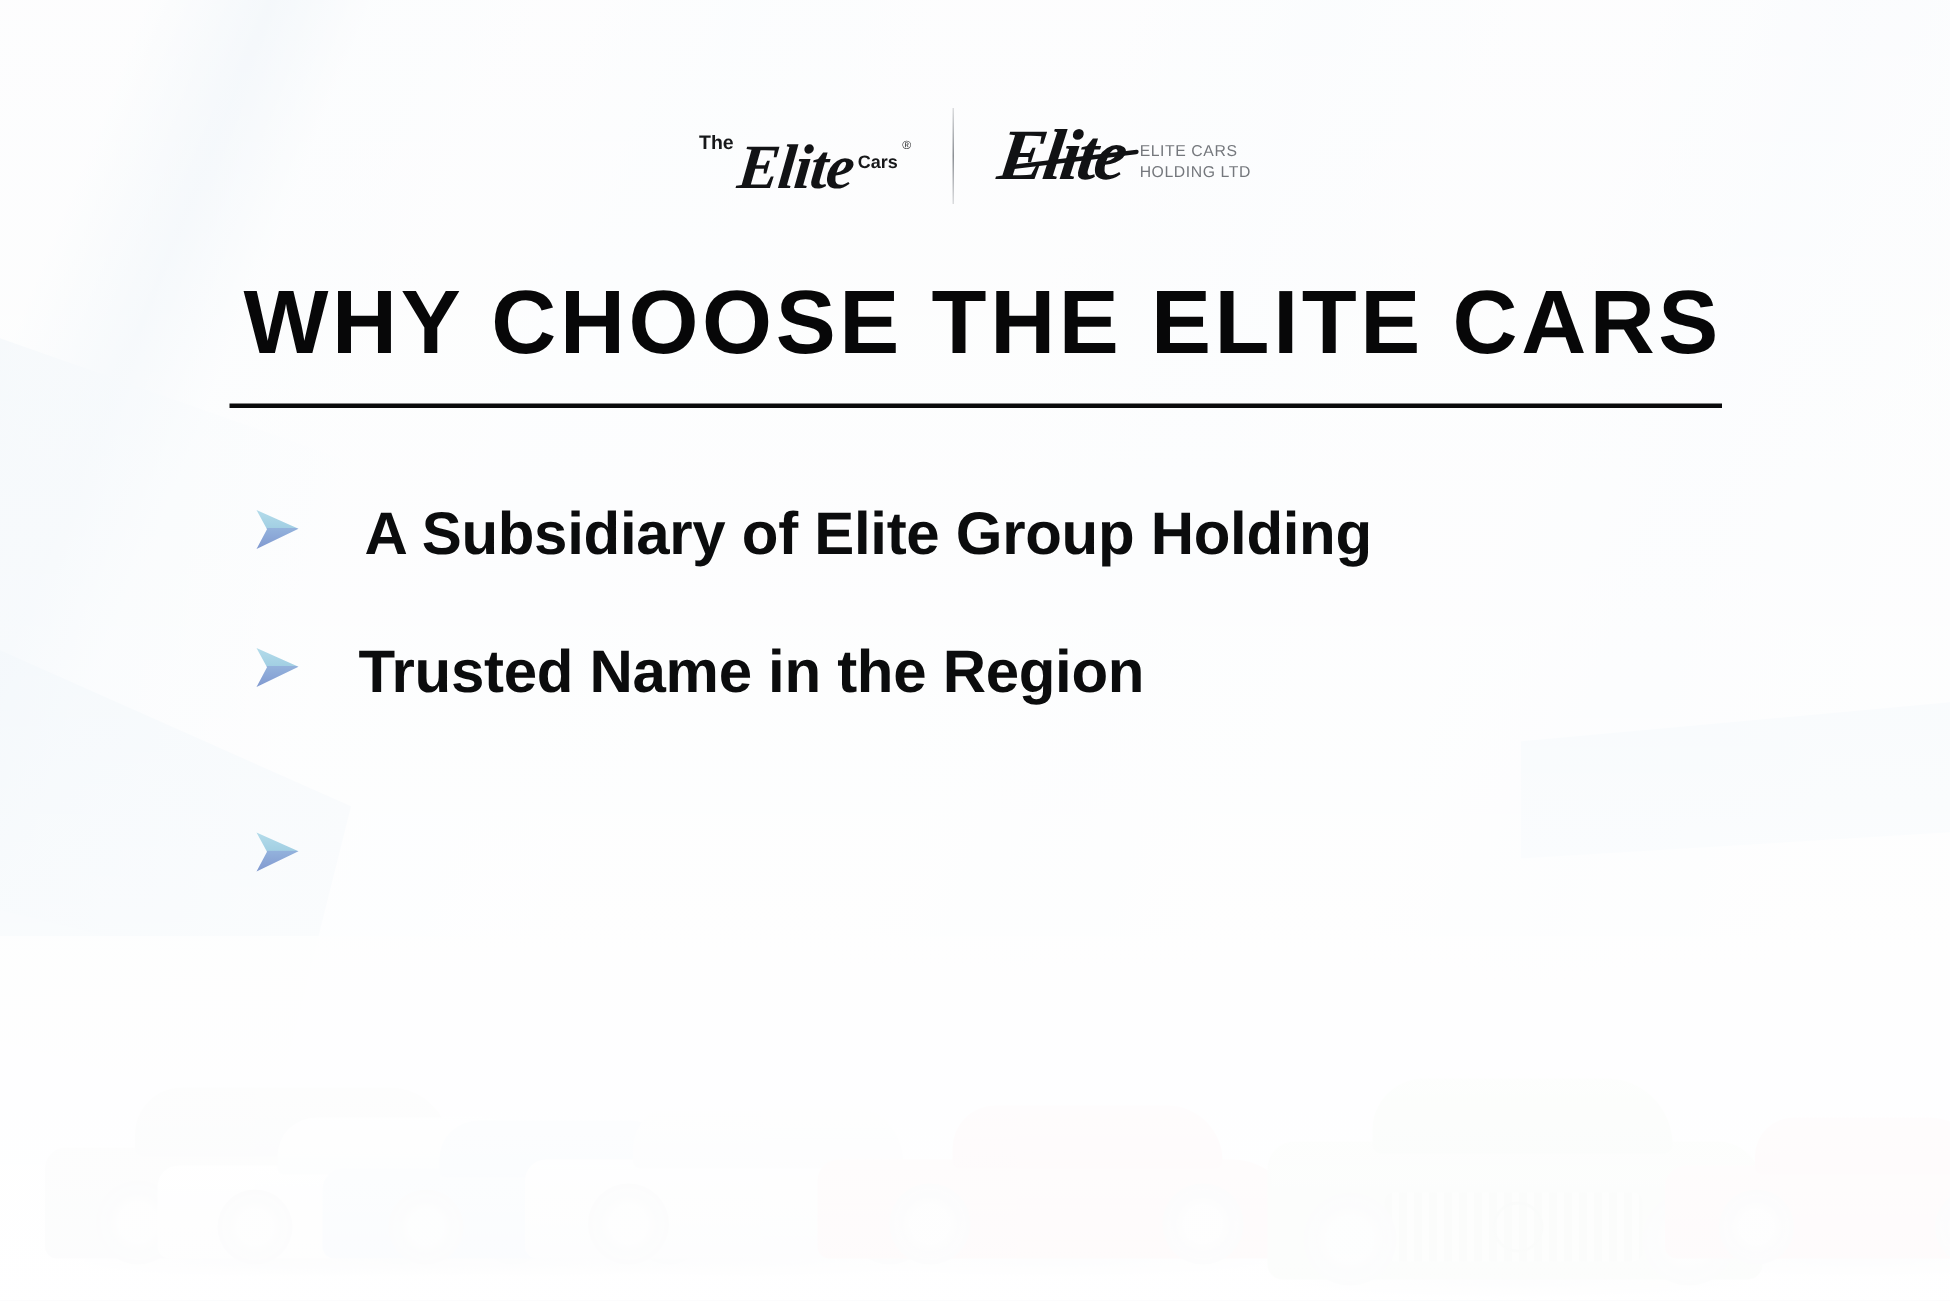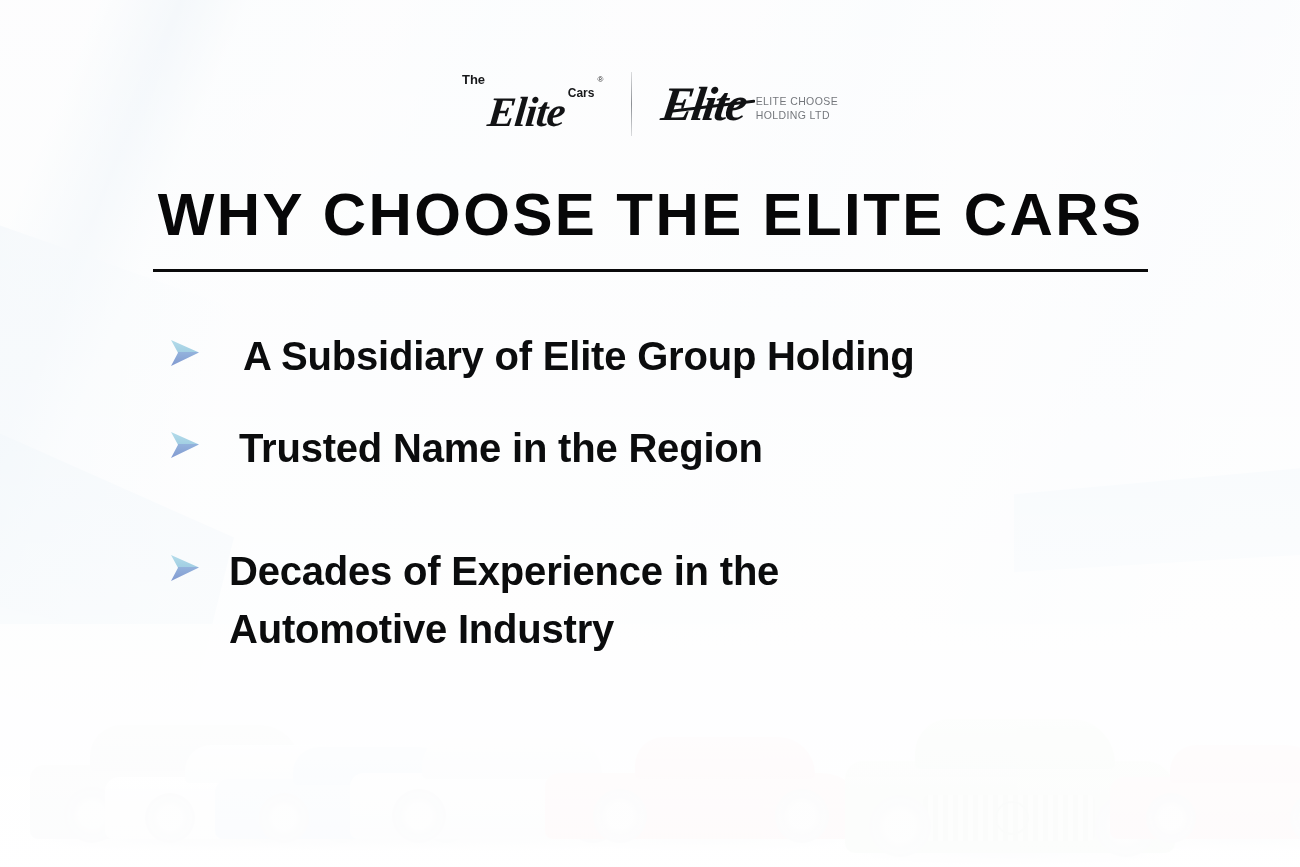--- a/index.html
+++ b/index.html
@@ -129,21 +129,21 @@
 
   
   .content { position:relative; z-index:5; width:1300px; height:867px; }
 
   
   .logo-bar {
     position:absolute; top:72px; left:0; right:0;
     display:flex; align-items:center; justify-content:center; gap:0;
   }
   .logo-elite-cars {
-    display:flex; align-items:flex-start; gap:3px;
+    display:flex; align-items:center; gap:3px;
     padding-right:28px;
     margin-top:16px;
   }
   .logo-the {
     font-family:"Liberation Sans", sans-serif;
     font-size:13px; font-weight:700; color:#17181a;
     line-height:1; transform:translateY(-18px);
   }
   .logo-elite-script {
     font-family:"Liberation Serif", serif;
@@ -196,21 +196,21 @@
   }
 
   
   .title {
     position:absolute; top:183px; left:153px; width:995px;
     font-family:"Liberation Sans", sans-serif;
     font-weight:700;
     font-size:60px;
     letter-spacing:2.4px;
     color:#070708;
-    text-align:center;
+    text-align:right;
     line-height:1.05;
     white-space:nowrap;
   }
   .title-rule {
     position:absolute; top:269px; left:153px;
     width:995px; height:3px; background:#0a0a0b;
   }
 
   
   .bullets {
@@ -317,21 +317,21 @@
         <span class="logo-the">The</span>
         <span class="logo-elite-script">Elite</span>
         <span class="logo-cars">Cars</span>
         <span class="logo-rmark">®</span>
       </div>
 
       <div class="logo-divider"></div>
 
       <div class="logo-elite-group">
         <span class="logo-eg-script">Elite</span>
-        <span class="logo-eg-text"><span>ELITE CHOOSE</span><br><span>HOLDING LTD</span></span>
+        <span class="logo-eg-text"><span>ELITE CARS</span><br><span>HOLDING LTD</span></span>
       </div>
 
     </div>
 
     <h1 class="title">WHY CHOOSE THE ELITE CARS</h1>
     <div class="title-rule"></div>
 
     <div class="bullets">
 
       <div class="bullet" id="bullet-1">
@@ -359,20 +359,18 @@
         </span>
         <span class="bullet-text">Trusted Name in the Region</span>
       </div>
 
       <div class="bullet" id="bullet-3">
         <span class="bullet-arrow">
           <svg viewBox="0 0 40 40" width="40" height="40" aria-hidden="true">
             <path d="M6 7 L34 19.5 L6 33 L13 19.8 Z" fill="url(#ag1)"></path>
           </svg>
         </span>
-        <span class="bullet-text">Decades of Experience in the
-Automotive Industry</span>
       </div>
 
     </div>
 
   </div>
 </div>
 
 </body></html>

